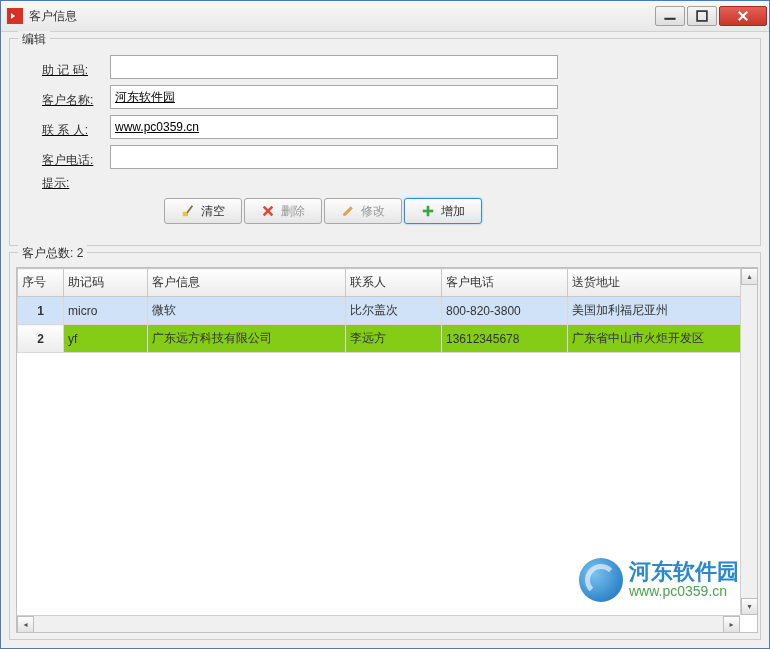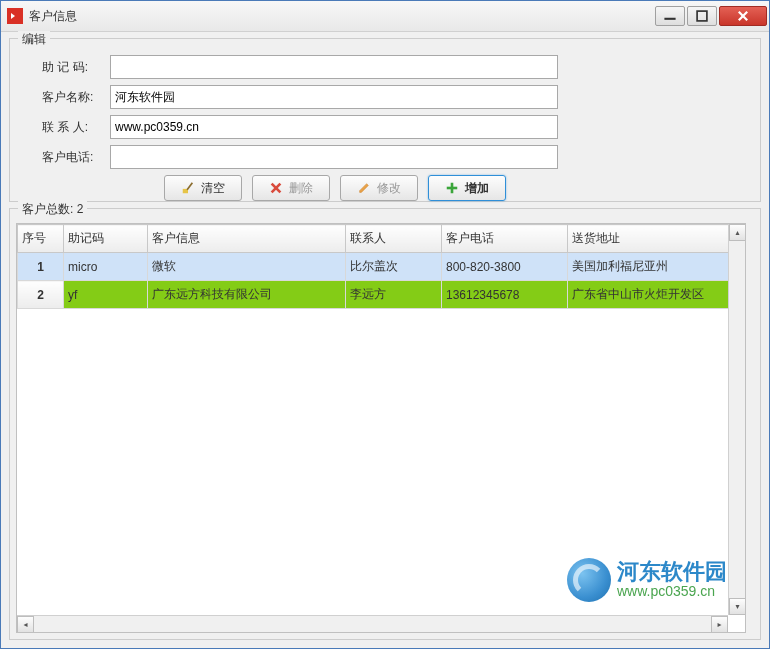--- a/index.html
+++ b/index.html
@@ -59,78 +59,78 @@
   color: #fff; border-color: #a02b23;
 }
 .client {
   flex: 1;
   padding: 6px 8px 8px 8px;
   display: flex; flex-direction: column;
   gap: 6px;
 }
 .group {
   border: 1px solid #ccc;
-  padding: 10px 14px 0 14px;
+  padding: 10px 14px 21px 14px;
   position: relative;
 }
 .group-title {
   position: absolute;
   top: -8px; left: 8px;
   background: #f0f0f0;
   padding: 0 4px;
   color: #333;
 }
 .form-row {
   display: flex;
-  align-items: center;
+  align-items: flex-end;
   margin: 6px 0;
   padding-left: 18px;
+  text-decoration: underline;
 }
 .form-label {
   width: 68px;
   text-align: left;
   color: #333;
   letter-spacing: 0;
 }
 .form-input {
   flex: 1;
   max-width: 448px;
   height: 24px;
   border: 1px solid #a8a8a8;
   background: #fff;
   padding: 2px 4px;
   font-family: inherit;
   font-size: 12px;
 }
 .btn-row {
   display: flex;
-  gap: 10px;
+  gap: 2px;
   padding-left: 140px;
   margin-top: 6px;
 }
 .btn {
   width: 78px; height: 26px;
   border: 1px solid #a8a8a8;
   background: linear-gradient(to bottom, #fdfdfd, #e6e6e6);
   border-radius: 3px;
   display: flex; align-items: center; justify-content: center;
   gap: 6px;
   cursor: pointer;
   color: #333;
 }
 .btn.disabled { color: #999; cursor: default; }
 .btn.primary {
   border-color: #2f8fd8;
   box-shadow: 0 0 2px rgba(47,143,216,.6);
-  font-weight: bold;
 }
 .icon-sm { width: 14px; height: 14px; display: inline-block; }
 .group2 {
   border: 1px solid #ccc;
-  padding: 8px 14px 6px 6px;
+  padding: 8px 2px 6px 6px;
   position: relative;
   flex: 1;
   display: flex;
   flex-direction: column;
   justify-content: flex-end;
 }
 .table-wrap {
   flex: 1;
   background: #fff;
   border: 1px solid #c0c0c0;
@@ -253,20 +253,23 @@
         <div class="form-label">客户名称:</div>
         <input class="form-input" value="河东软件园" style="">
       </div>
       <div class="form-row">
         <div class="form-label">联 系 人:</div>
         <input class="form-input" value="www.pc0359.cn" style="">
       </div>
       <div class="form-row">
         <div class="form-label">客户电话:</div>
         <input class="form-input" value="" style="">
+      </div>
+      <div class="form-row">
+        <div class="form-label">提示:</div>
       </div>
 
       <div class="btn-row">
         <div class="btn">
           <span class="icon-sm">
             <svg viewBox="0 0 16 16">
                 <rect x="2" y="9" width="6" height="5" fill="#e6c447"></rect>
                 <path d="M7 10 L13 2" stroke="#8b6d2f" stroke-width="2"></path>
               </svg>
           </span>

